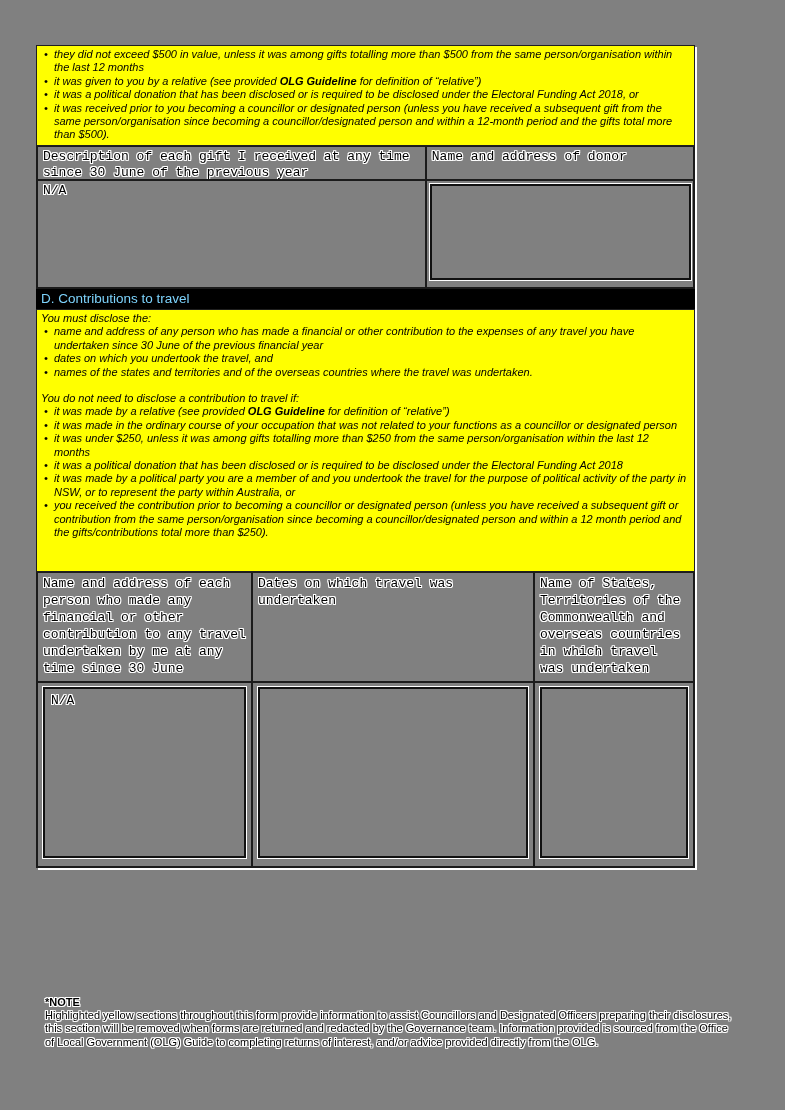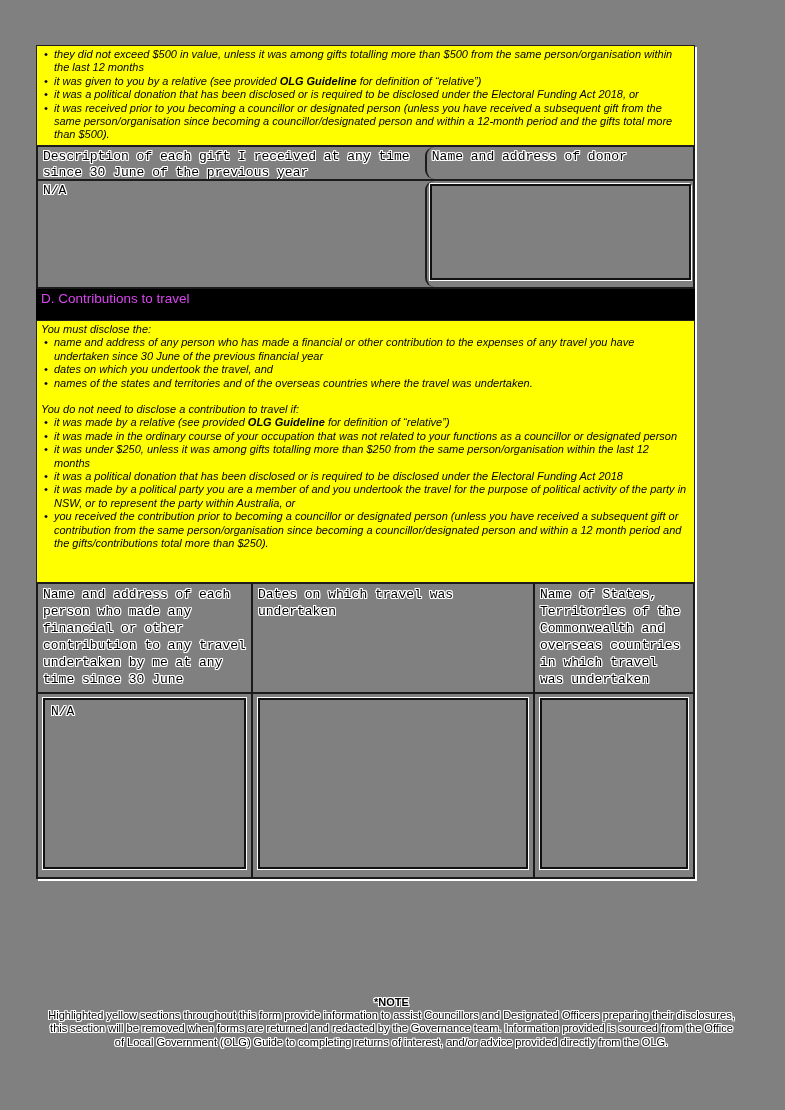--- a/index.html
+++ b/index.html
@@ -60,33 +60,33 @@
   .td {
     padding: 2px 5px;
     font-size: 13px;
     line-height: 16px;
     overflow: hidden;
   }
   .td.sep { border-left: 2px solid #1b1b1b; }
   .t1 .head { height: 34px; }
   .t1 .body { height: 106px; }
   .t1 .c1 { width: 388px; }
-  .t1 .c2 { width: 269px; border-radius: 9px; }
+  .t1 .c2 { width: 269px; }
   .t2 .head { height: 110px; }
   .t2 .head .td { line-height: 17px; }
   .t2 .body { height: 183px; }
   .t2 .c1 { width: 213px; }
   .t2 .c2 { width: 282px; }
   .t2 .c3 { width: 160px; }
   .t2 .body .td { padding: 3px 4px; }
   
   .black-bar {
-    height: 31px;
+    height: 20px;
     background: #000000;
-    color: #d946ef;
+    color: #7dd3fc;
     font-size: 13.5px;
     line-height: 20px;
     padding-left: 5px;
   }
   
   .inputbox {
     border: 2px solid #111111;
     box-shadow: 0 0 0 1px #ffffff;
     background: transparent;
   }
@@ -103,21 +103,20 @@
     font-size: 13px;
   }
   
   .footnote {
     position: absolute;
     left: 45px;
     top: 996px;
     width: 693px;
     font-size: 11px;
     line-height: 13.2px;
-    text-align: center;
   }
   .footnote .title { font-weight: bold; }
 </style>
 </head>
 <body>
 
 <div class="page">
   <div class="doc">
 
     <div class="ybox ybox1">

